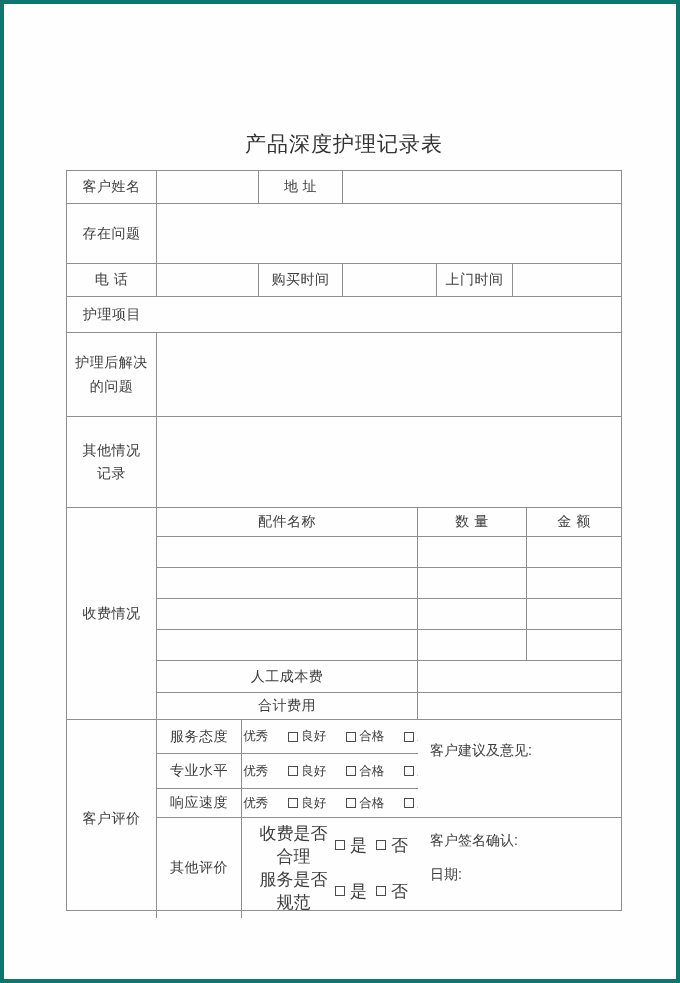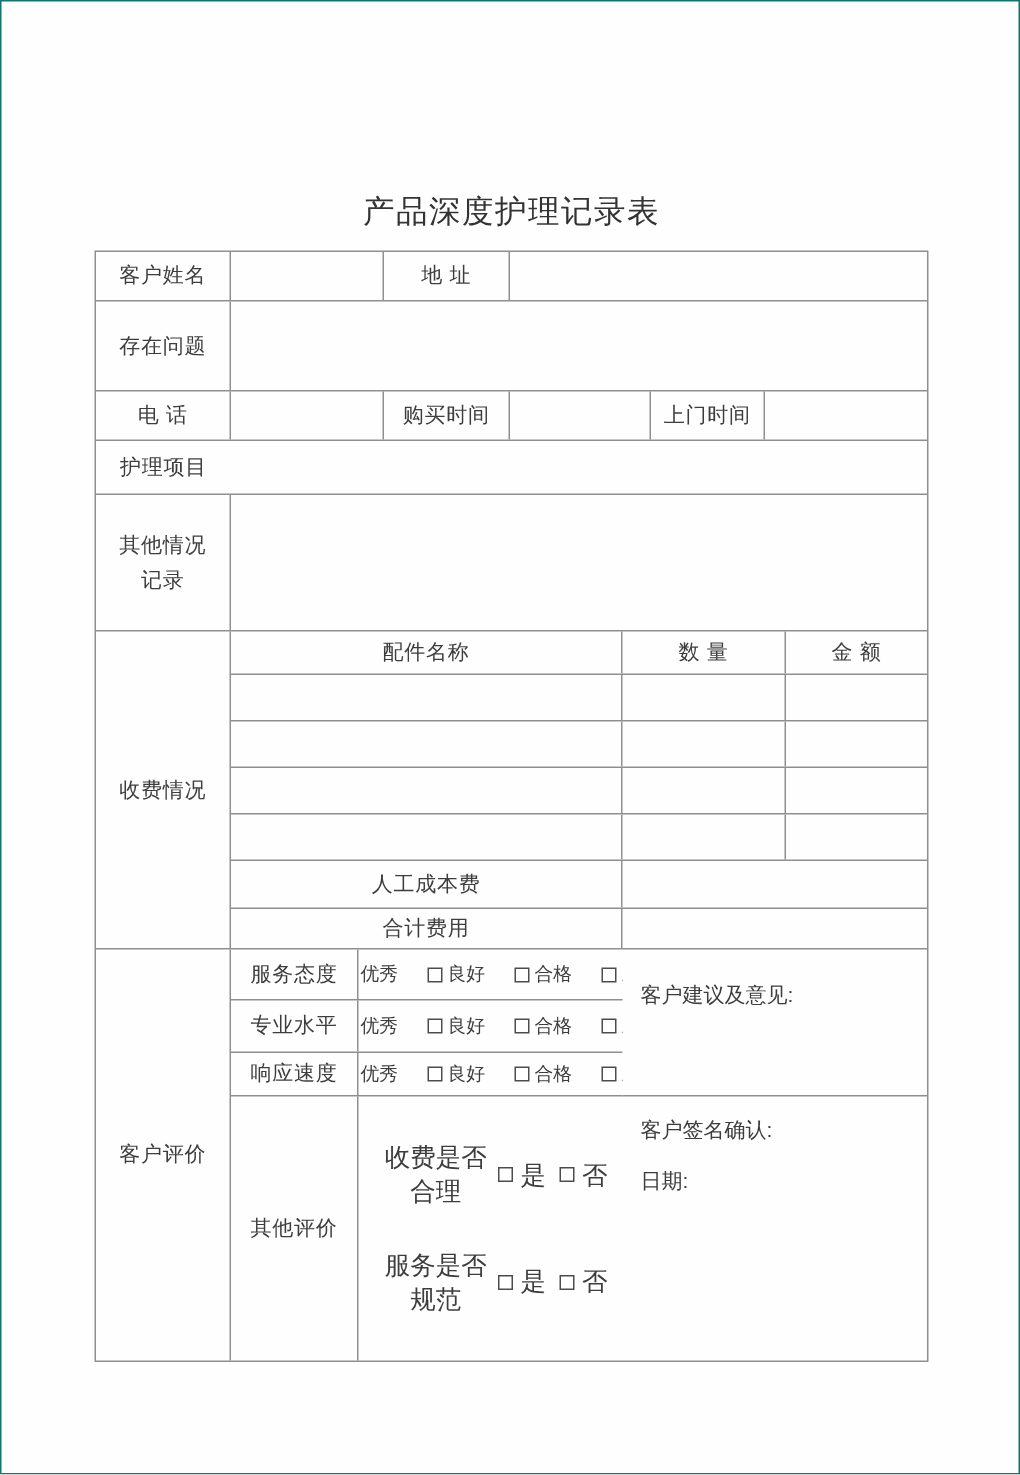--- a/index.html
+++ b/index.html
@@ -6,21 +6,21 @@
   body {
     width: 680px; height: 983px;
     background: #ffffff;
     font-family: "Liberation Sans", "DejaVu Sans", sans-serif;
     color: #3d3d3d;
     position: relative;
     overflow: hidden;
   }
   .page {
     position: absolute; inset: 0;
-    border: 1px solid #0f766e;
+    border: 4px solid #0f766e;
     box-sizing: border-box;
     background: #fefefe;
   }
   .title {
     position: absolute;
     top: 126px; left: 0; width: 680px;
     text-align: center;
     font-size: 21px;
     letter-spacing: 1px;
     color: #333333;
@@ -44,21 +44,21 @@
     flex: none;
     overflow: hidden;
   }
   .cell:last-child { border-right: none; }
   .cell.fill { flex: 1; }
   .lbl { letter-spacing: 0.5px; }
   .two-line { flex-direction: column; line-height: 1.65; }
   
   .w-label  { width: 90px; }
   .w-c2     { width: 102px; }
-  .w-c3     { width: 84px; }
+  .w-c3     { width: 84px; font-family: Liberation Serif, serif; }
   .w-c4     { width: 94px; }
   .w-c5     { width: 76px; }
   
   .cb {
     width: 10px; height: 10px;
     border: 1px solid #4c4c4c;
     display: inline-block; flex: none;
     background: #fff;
   }
   .opt { display: inline-flex; align-items: center; gap: 5px; white-space: nowrap; }
@@ -144,20 +144,27 @@
       <div class="cell w-c3 lbl">购买时间</div>
       <div class="cell w-c4"></div>
       <div class="cell w-c5 lbl">上门时间</div>
       <div class="cell fill"></div>
     </div>
 
     <div class="row h-r4">
       <div class="cell w-label lbl">护理项目</div>
     </div>
 
+    <div class="row h-r5">
+      <div class="cell w-label lbl two-line">
+        <span>护理后解决</span>
+        <span>的问题</span>
+      </div>
+      <div class="cell fill"></div>
+    </div>
 
     <div class="row h-r6">
       <div class="cell w-label lbl two-line">
         <span>其他情况</span>
         <span>记录</span>
       </div>
       <div class="cell fill"></div>
     </div>
 
     <div class="row h-r7">

